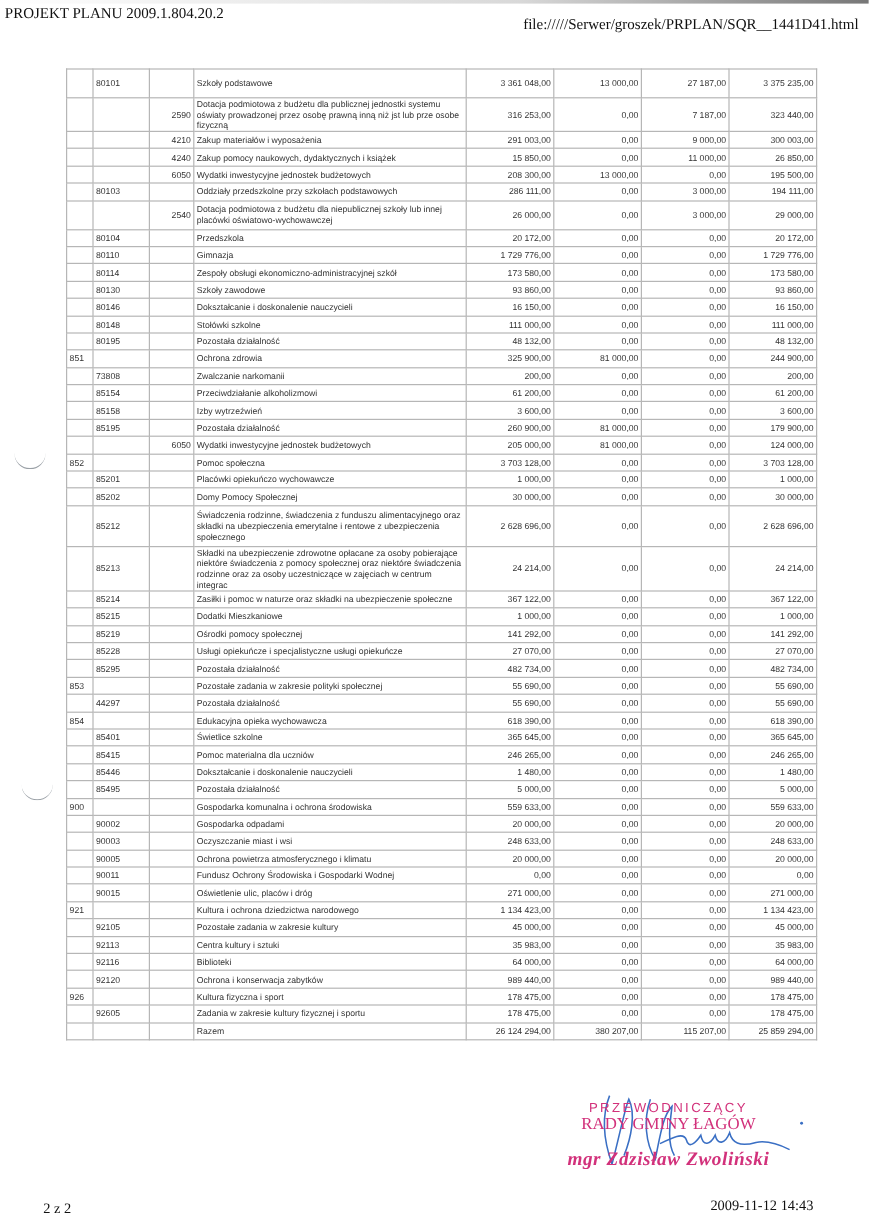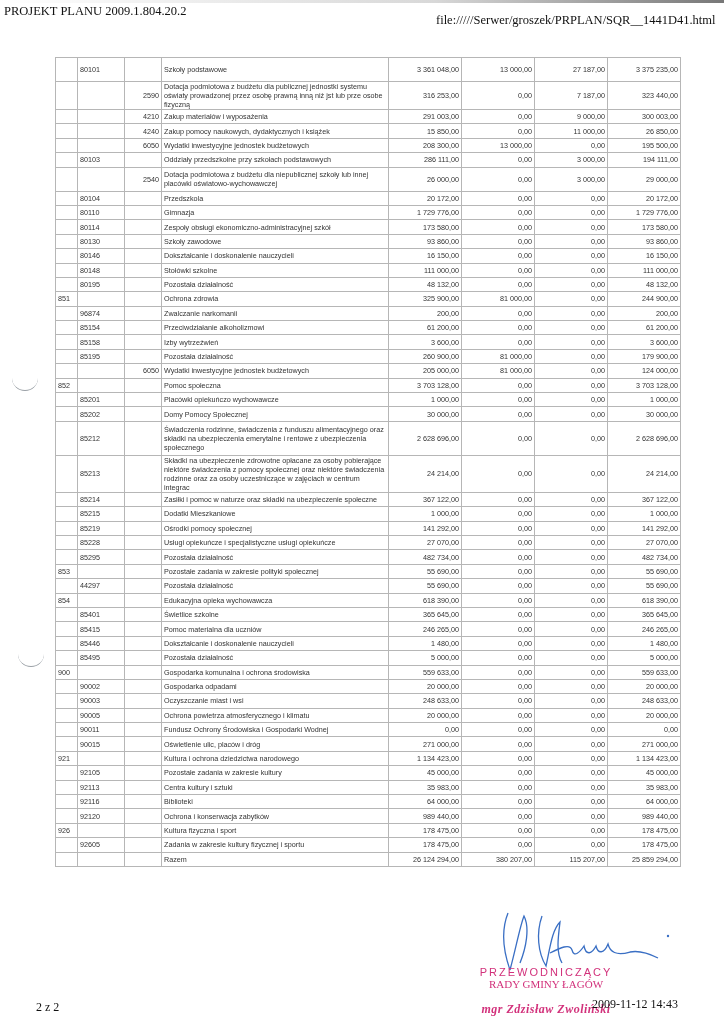--- a/index.html
+++ b/index.html
@@ -17,24 +17,24 @@
   }
   table.budget td { border:1px solid #b6b6b6; padding:0 2px; vertical-align:middle; height:13.4px; white-space:nowrap; }
   td.c-dz { width:17px; }
   td.c-roz { width:42px; }
   td.c-par { width:32px; text-align:right; }
   td.c-name { width:222px; white-space:normal !important; }
   td.c-num { width:68px; text-align:right; }
   td.c-num.last { width:68px; }
   tr.tall3 td { height:33px; }
   tr.tall2 td { height:23px; }
-  .sig { position:absolute; left:446px; top:918px; width:200px; text-align:center;margin-top:48px; }
+  .sig { position:absolute; left:457px; top:918px; width:200px; text-align:center; }
   .sig-t1 { font-size:11px; color:#d2317b; letter-spacing:2px; font-family:"Liberation Sans", sans-serif; }
-  .sig-t2 { font-size:11px; color:#d2317b; font-family:"Liberation Serif", serif; margin-top:0px; }
-  .sig-t3 { font-size:12px; color:#d2317b; font-family:"Liberation Serif", serif; font-style:italic; font-weight:bold; margin-top:12px; letter-spacing:0.5px; }
+  .sig-t2 { font-size:14px; color:#d2317b; font-family:"Liberation Serif", serif; margin-top:0px; }
+  .sig-t3 { font-size:16px; color:#d2317b; font-family:"Liberation Serif", serif; font-style:italic; font-weight:bold; margin-top:12px; letter-spacing:0.5px; }
   .sig-svg { position:absolute; left:480px; top:908px; }
   .foot-left { position:absolute; left:4px; top:1000px; font-family:"Liberation Serif", serif; font-size:12px; color:#111;margin-left:32px; }
   .foot-right { position:absolute; left:592px; top:997px; font-family:"Liberation Serif", serif; font-size:12px; color:#111; }
 </style>
 </head>
 <body>
 
 <div class="topline"></div>
 <div class="hdr-left">PROJEKT PLANU 2009.1.804.20.2</div>
 <div class="hdr-right">file://///Serwer/groszek/PRPLAN/SQR__1441D41.html</div>
@@ -189,21 +189,21 @@
         <td class="c-roz"></td>
         <td class="c-par"></td>
         <td class="c-name">Ochrona zdrowia</td>
         <td class="c-num">325 900,00</td>
         <td class="c-num">81 000,00</td>
         <td class="c-num">0,00</td>
         <td class="c-num last">244 900,00</td>
       </tr>
       <tr>
         <td class="c-dz"></td>
-        <td class="c-roz">96874</td>
+        <td class="c-roz">73808</td>
         <td class="c-par"></td>
         <td class="c-name">Zwalczanie narkomanii</td>
         <td class="c-num">200,00</td>
         <td class="c-num">0,00</td>
         <td class="c-num">0,00</td>
         <td class="c-num last">200,00</td>
       </tr>
       <tr>
         <td class="c-dz"></td>
         <td class="c-roz">85154</td>

